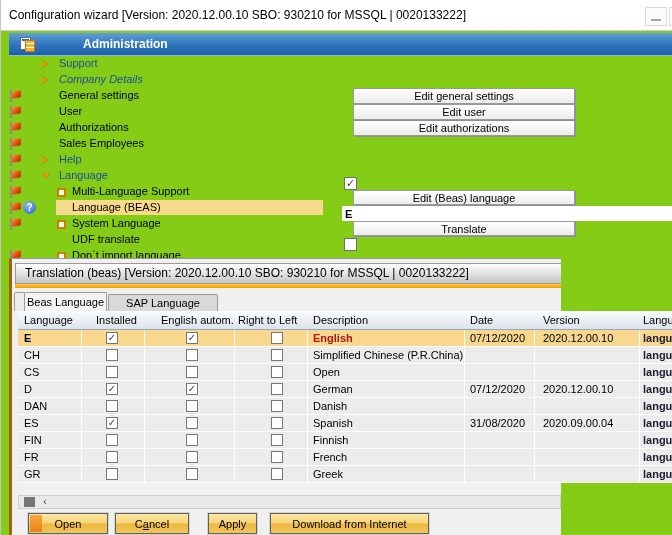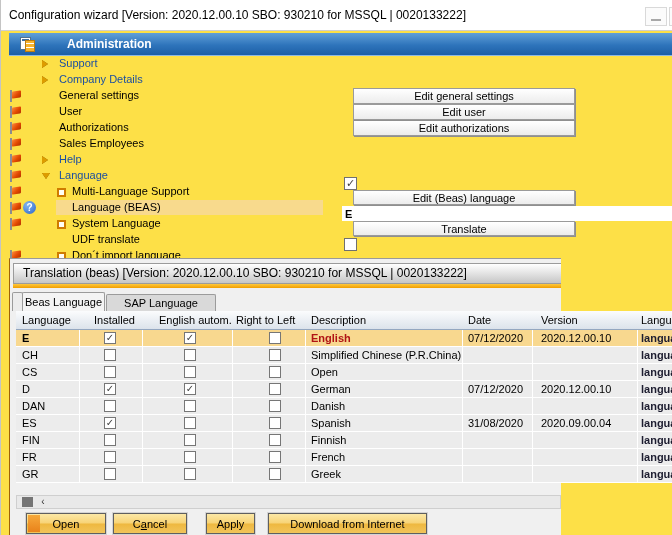--- a/index.html
+++ b/index.html
@@ -1,38 +1,38 @@
 <!DOCTYPE html>
 <html><head>
 <meta charset="utf-8">
 <style>
   html,body{margin:0;padding:0;background:#d8d8d8;}
   #window{
     position:relative;width:672px;height:535px;overflow:hidden;
-    background:#fde047;border-left:1px solid #c4c4c4;box-sizing:border-box;
+    background:#84cc16;border-left:1px solid #c4c4c4;box-sizing:border-box;
     font-family:"Liberation Sans",sans-serif;color:#000;
     -webkit-font-smoothing:antialiased;
   }
   
   .titlebar{position:absolute;left:0;top:0;width:100%;height:30px;background:#ffffff;border-bottom:1px solid #cfcfcf;}
   .title-text{position:absolute;left:8px;top:8px;font-size:12px;white-space:nowrap;}
   .win-btn{position:absolute;top:7px;width:22px;height:19px;background:#fbfbfb;border:1px solid #d9d9d9;box-sizing:border-box;}
   .win-btn.min{left:644px;}
   .win-btn.partial{left:668px;}
   .min-dash{position:absolute;left:5px;bottom:4px;width:10px;height:2px;background:#a8a8a8;}
   
   .admin-bar{position:absolute;left:8px;top:33px;right:0;height:22px;
     background:linear-gradient(#61a0d8,#2e74bb 55%,#1d5fa6);
     border-bottom:1px solid #8cb8e4;display:flex;align-items:center;}
   .admin-icon{position:relative;width:16px;height:15px;margin-left:11px;flex:none;}
   .ai-doc{position:absolute;left:0;top:0;width:9px;height:11px;background:#fff;border:1px solid #51718f;}
   .ai-doc::before{content:"";position:absolute;left:1px;top:1px;width:7px;height:2px;background:#3f6ea0;}
   .ai-fold{position:absolute;right:1px;bottom:0;width:8px;height:10px;background:#f7b32c;border:1px solid #b97b12;
     background-image:repeating-linear-gradient(#f7b32c 0 2px,#ffffff 2px 3px,#f7b32c 3px 4px);}
-  .admin-label{margin-left:31px;font-size:12px;font-weight:bold;color:#ffffff;}
+  .admin-label{margin-left:47px;font-size:12px;font-weight:bold;color:#ffffff;}
   
   .tree-row{position:absolute;left:8px;right:0;height:16px;font-size:11px;}
   .t-sel{position:absolute;left:47px;top:0;width:267px;height:15px;background:#f8da8d;}
   .t-flag{position:absolute;left:1px;top:2px;width:12px;height:12px;}
   .t-flag::before{content:"";position:absolute;left:0;top:0;width:2px;height:12px;background:#8d8d8d;}
   .t-flag::after{content:"";position:absolute;left:2px;top:1px;width:9px;height:7px;
     background:linear-gradient(135deg,#ff8a3c,#e34a00 55%,#b23000);transform:skewY(-8deg);border-radius:1px;}
   .t-q{position:absolute;left:14px;top:1px;width:13px;height:13px;border-radius:50%;
     background:radial-gradient(circle at 35% 30%,#85b6ef,#2a64c8);color:#fff;
     font-size:10px;font-weight:bold;text-align:center;line-height:13px;}
@@ -49,21 +49,21 @@
   
   .sbtn{position:absolute;left:352px;width:222px;height:16px;box-sizing:border-box;
     background:linear-gradient(#ffffff,#ececec);border:1px solid #9a9a9a;box-shadow:1px 1px 0 #8f8f8f;
     font-size:11px;text-align:center;line-height:14px;padding:0;font-family:inherit;color:#000;}
   .scheck{position:absolute;left:343px;width:13px;height:13px;box-sizing:border-box;background:#fff;
     border:1px solid #707070;font-size:11px;line-height:11px;text-align:center;color:#3f3f3f;}
   .sinput{position:absolute;left:341px;top:206px;width:331px;height:15px;box-sizing:border-box;background:#fff;
     border:0;font-size:11px;font-weight:bold;padding:1px 3px;font-family:inherit;}
   
   #bpanel{position:absolute;left:8px;top:258px;width:552px;height:277px;background:#f0f0f0;
-    border-top:1px solid #9a9a9a;border-left:1px solid #a16207;box-sizing:border-box;}
+    border-top:1px solid #9a9a9a;border-left:3px solid #a16207;box-sizing:border-box;}
   .bp-title{position:absolute;left:3px;top:4px;right:0;height:21px;box-sizing:border-box;
     background:linear-gradient(#ffffff,#c6c6c6);border:1px solid #9b9b9b;border-right:0;
     font-size:12px;line-height:19px;padding-left:9px;white-space:nowrap;}
   .bp-amber{position:absolute;left:3px;top:25px;right:0;height:4px;background:linear-gradient(#ffc93c,#f09d00);}
   .tab-stub{position:absolute;left:2px;top:33px;width:11px;height:19px;background:#ececec;
     border:1px solid #9b9b9b;border-bottom:0;box-sizing:border-box;border-radius:2px 2px 0 0;}
   .tab{position:absolute;top:33px;height:19px;box-sizing:border-box;font-size:11px;text-align:center;
     border:1px solid #9b9b9b;border-bottom:0;border-radius:2px 2px 0 0;white-space:nowrap;}
   .tab.active{left:12px;width:83px;background:#f4f4f4;line-height:18px;}
   .tab.inactive{left:96px;top:35px;height:17px;width:110px;background:#d9d9d9;line-height:16px;}
@@ -118,21 +118,21 @@
         <span class="ai-fold"></span>
     </span>
     <span class="admin-label">Administration</span>
   </div>
 
   <div id="tree">
       <div class="tree-row" style="top: 56px;">
         <span class="t-tri tri-r"></span>
         <span class="t-label ind0 t-blue">Support</span>
       </div>
-      <div class="tree-row" style="top: 72px;">
+      <div class="tree-row" style="top: 72px; font-style: italic;">
         <span class="t-tri tri-r"></span>
         <span class="t-label ind0 t-blue">Company Details</span>
       </div>
       <div class="tree-row" style="top: 88px;">
         <span class="t-flag"></span>
         <span class="t-label ind0">General settings</span>
       </div>
       <div class="tree-row" style="top: 104px;">
         <span class="t-flag"></span>
         <span class="t-label ind0">User</span>

